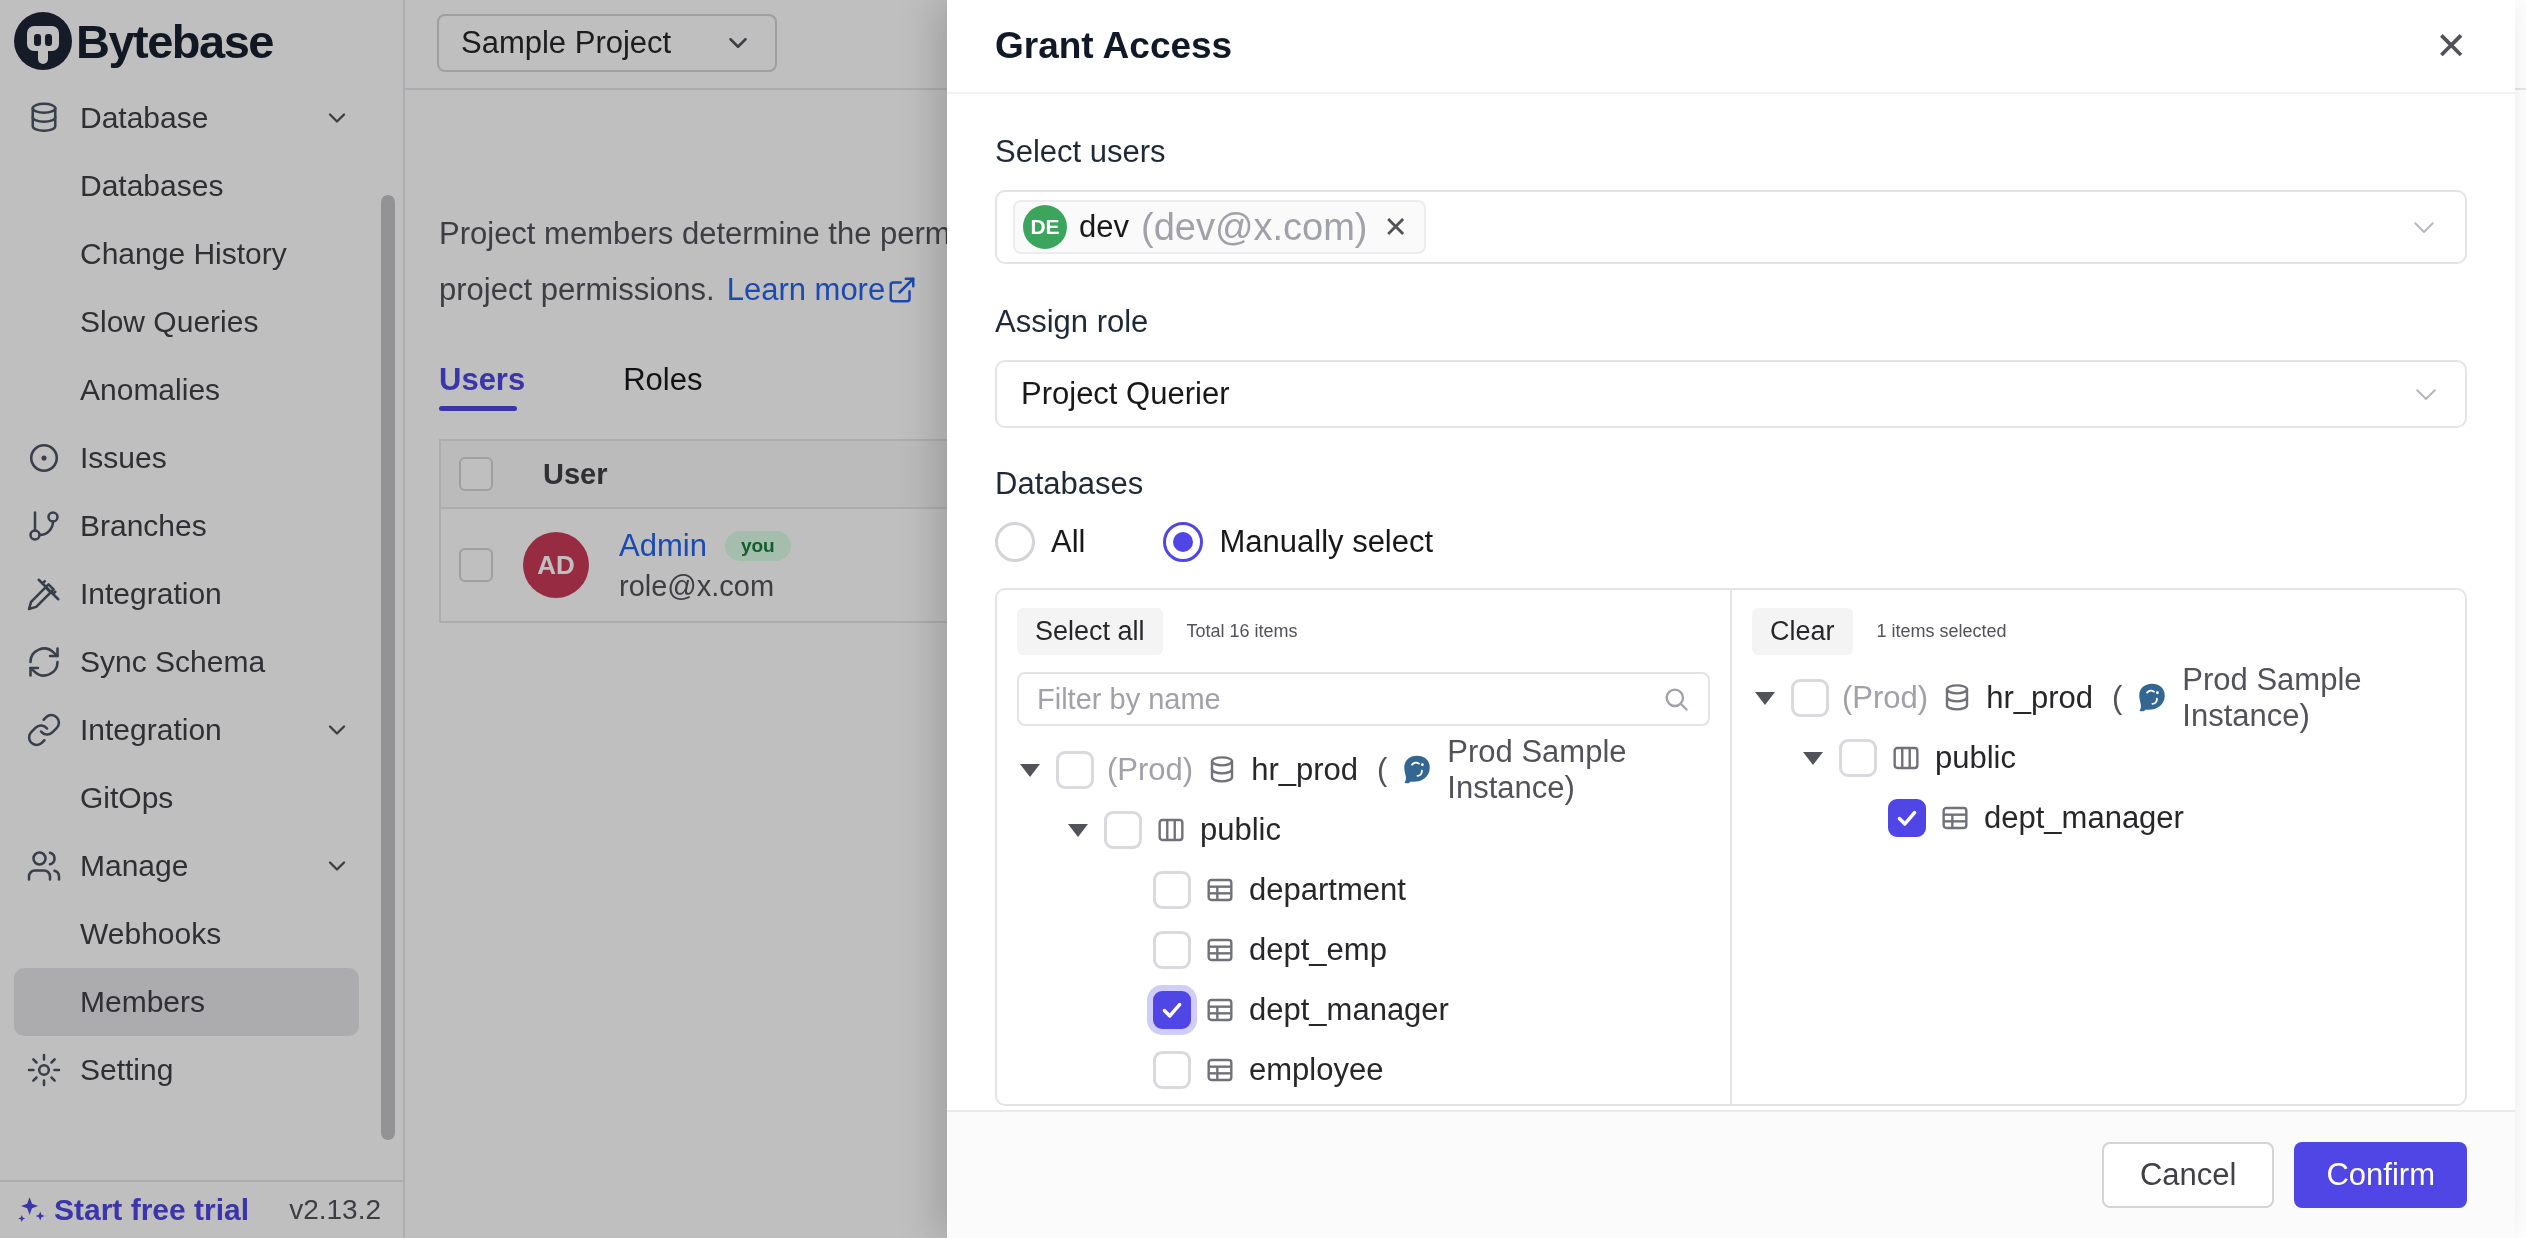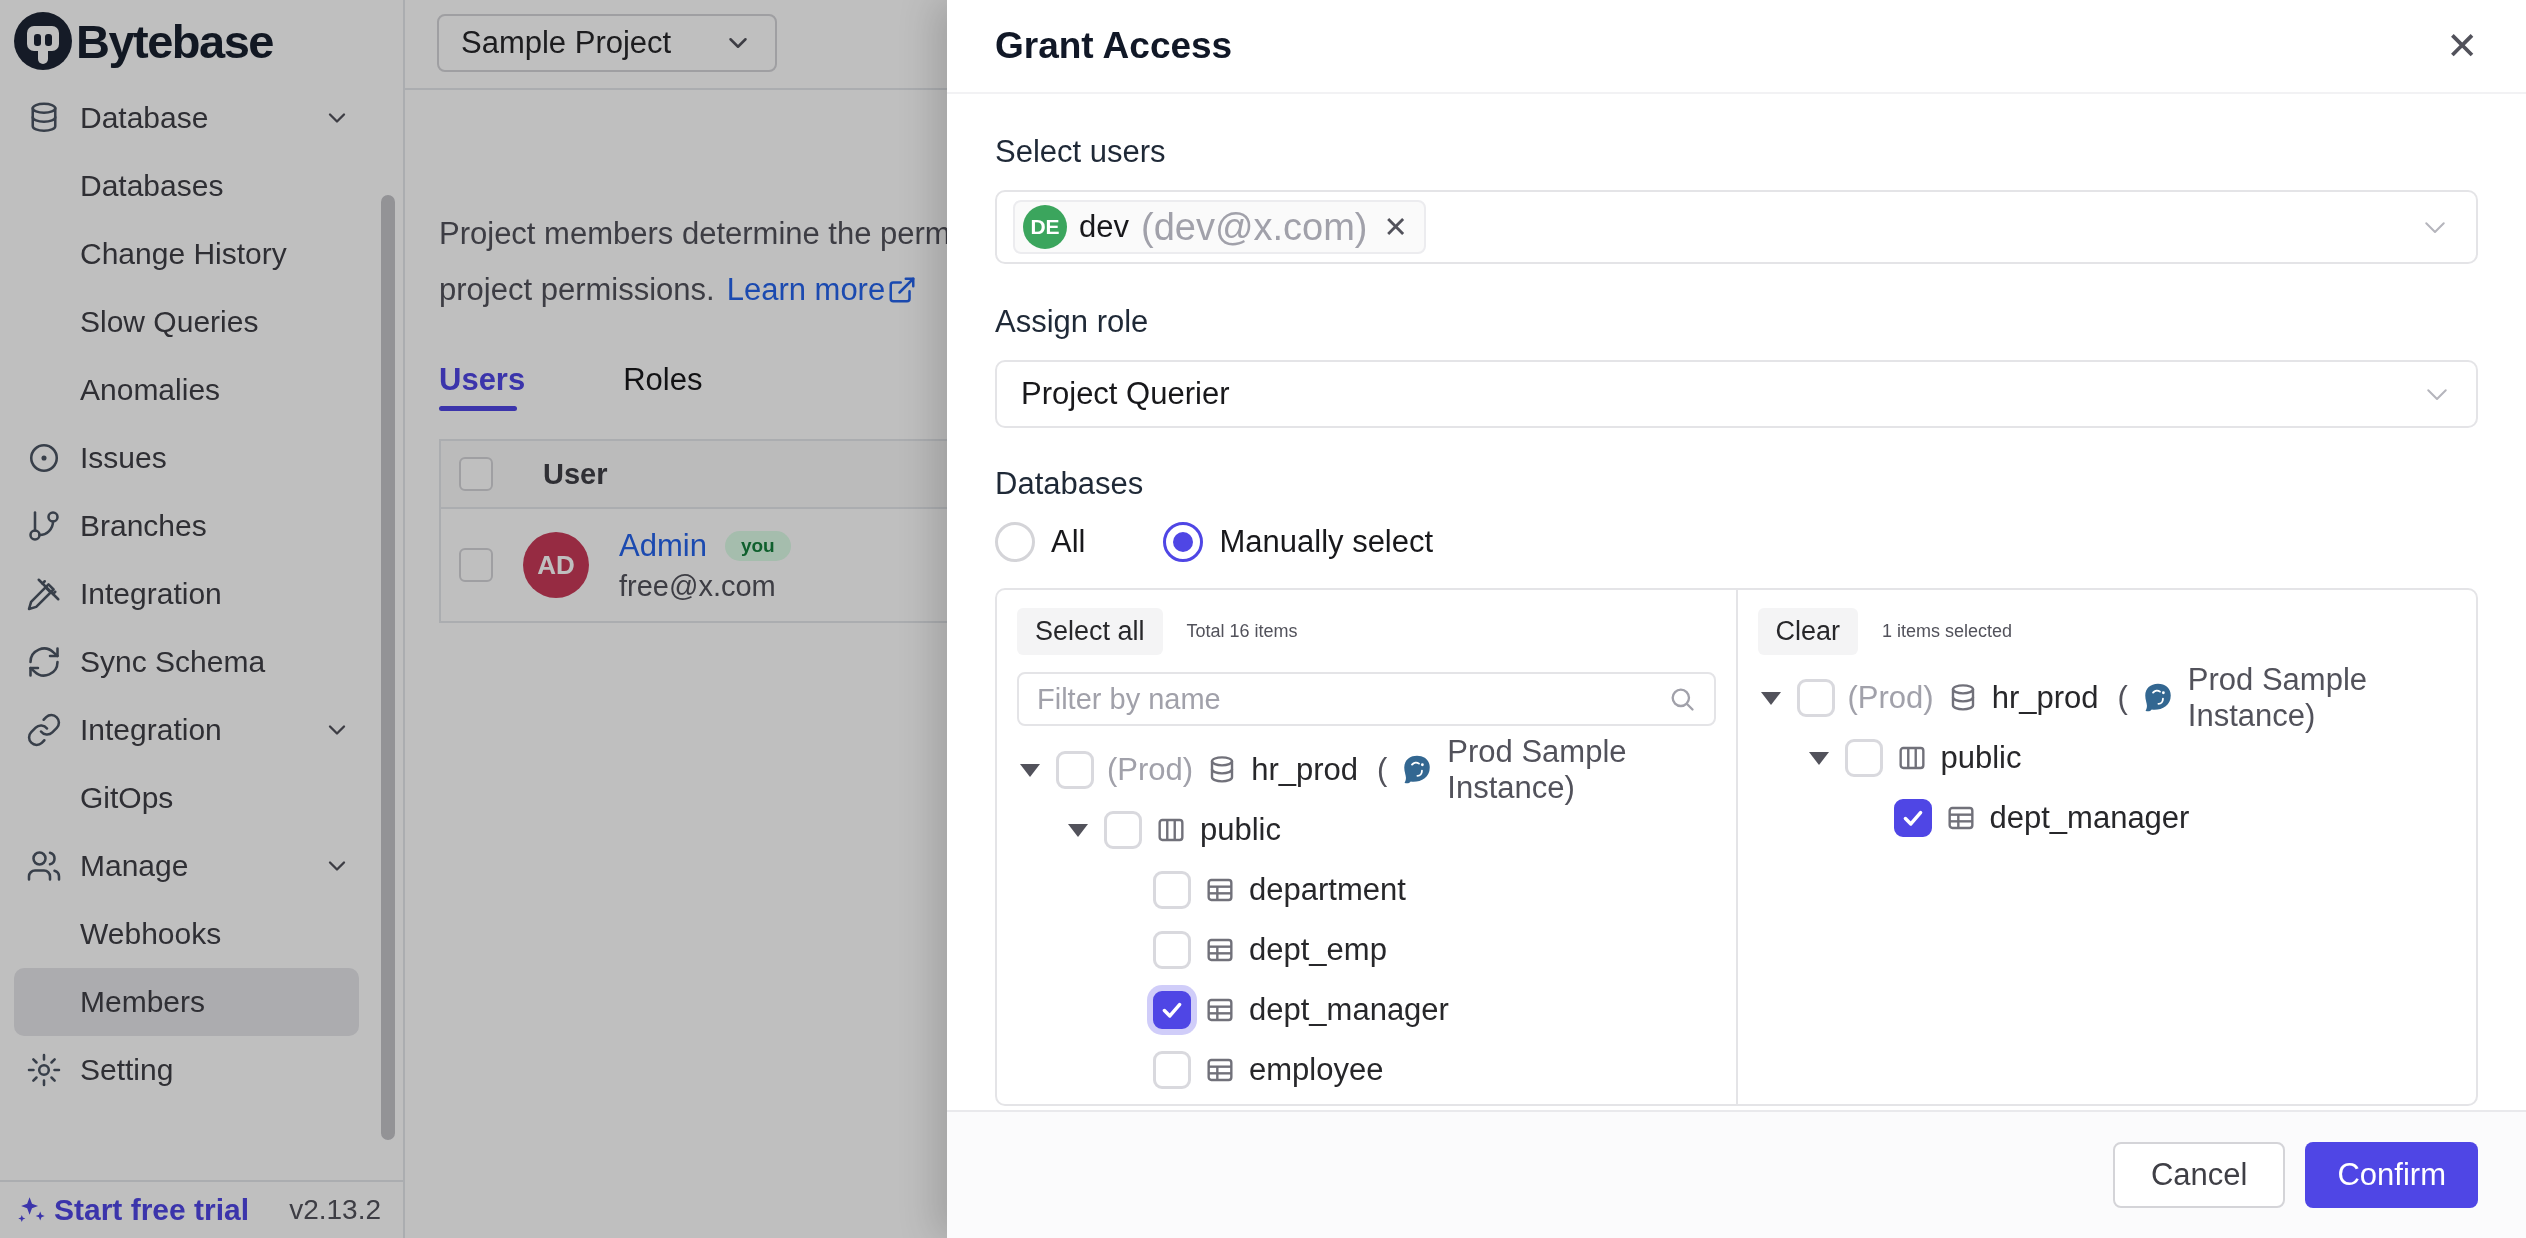--- a/index.html
+++ b/index.html
@@ -48,21 +48,21 @@
   .uav{width:66px;height:66px;border-radius:50%;background:#c83a58;color:#fff;font-size:26px;font-weight:700;display:flex;align-items:center;justify-content:center;flex:0 0 auto}
   .uinfo .r1{display:flex;align-items:center;gap:18px}
   .uname{font-size:31px;color:#2563eb;cursor:pointer}
   .ubadge{font-size:19px;color:#15803d;background:#dcfce7;border-radius:999px;padding:4px 16px;font-weight:600}
   .uemail{font-size:29px;color:#52525b;margin-top:6px}
 
   
   .overlay{position:absolute;left:0;top:0;width:947px;height:1238px;background:rgba(0,0,0,.25);z-index:50}
 
   
-  .modal{position:absolute;left:947px;top:0;right:0;height:1238px;background:#fff;z-index:60;box-shadow:-12px 0 36px rgba(0,0,0,.16)}
+  .modal{position:absolute;left:947px;top:0;right:11px;height:1238px;background:#fff;z-index:60;box-shadow:-12px 0 36px rgba(0,0,0,.16)}
   .m-head{height:94px;display:flex;align-items:center;justify-content:space-between;padding:0 48px;border-bottom:2px solid #f2f2f4}
   .m-title{font-size:37px;font-weight:700;color:#111827}
   .m-close{font-size:38px;color:#52525b;line-height:1;cursor:pointer}
   .m-body{padding:40px 48px 0}
   .sec-label{font-size:31px;color:#1f2937;margin-bottom:20px}
   .users-box{height:74px;border:2px solid #e4e4e7;border-radius:10px;display:flex;align-items:center;padding:0 16px;margin-bottom:40px;position:relative;cursor:text}
   .chip{display:inline-flex;align-items:center;gap:12px;height:54px;padding:0 16px 0 8px;background:#fafafa;border:2px solid #ececef;border-radius:8px}
   .chip-av{width:44px;height:44px;border-radius:50%;background:#3ba55d;color:#fff;font-size:21px;font-weight:700;display:flex;align-items:center;justify-content:center}
   .chip-name{font-size:31px;color:#18181b}
   .chip-email{font-size:38px;color:#a1a1aa}
@@ -297,21 +297,21 @@
         <span>User</span>
       </div>
       <div class="trow-m">
         <span class="cbx"></span>
         <span class="uav">AD</span>
         <span class="uinfo">
           <span class="r1">
             <span class="uname">Admin</span>
             <span class="ubadge">you</span>
           </span>
-          <div class="uemail">free@x.com</div>
+          <div class="uemail">role@x.com</div>
         </span>
       </div>
     </div>
   </div>
 
   <div class="overlay"></div>
 
   <div class="modal">
     <div class="m-head">
       <span class="m-title">Grant Access</span>

